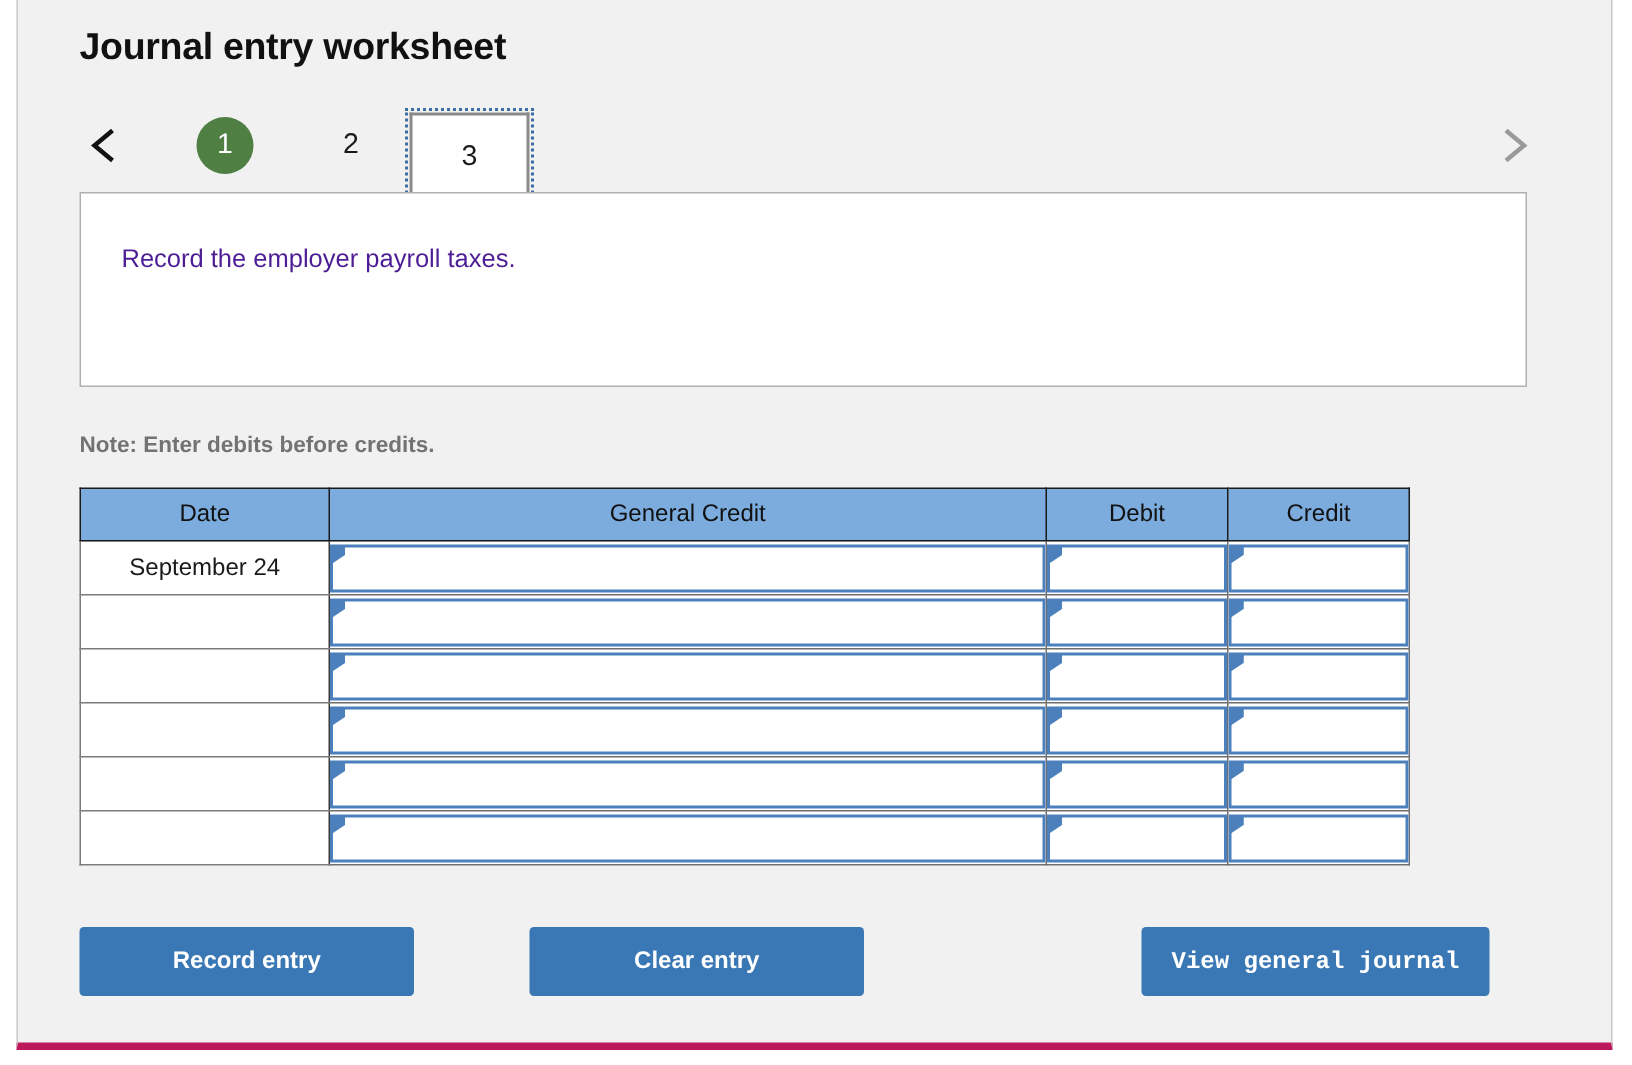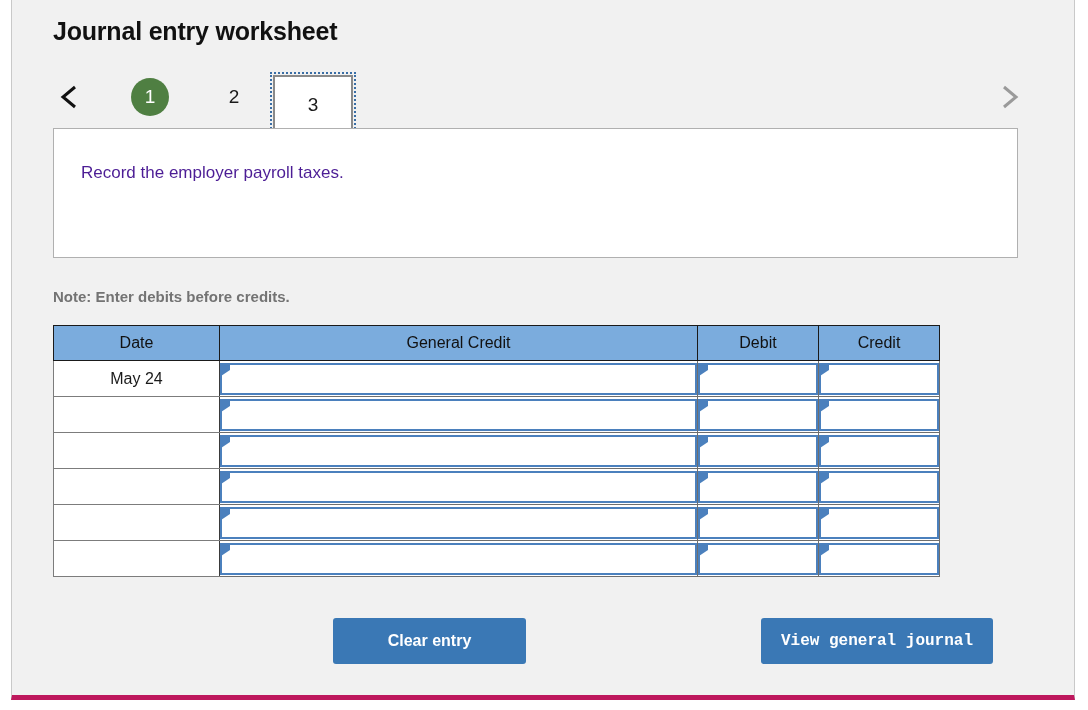--- a/index.html
+++ b/index.html
@@ -192,21 +192,21 @@
     background: #3a78b5;
     color: #ffffff;
     font-size: 16px;
     font-weight: bold;
     border: none;
     border-radius: 3px;
     cursor: pointer;
     font-family: "Liberation Sans", sans-serif;
   }
   #btn-record { left: 41px;  top: 618px; width: 223px; }
-  #btn-clear  { left: 321px; top: 618px; width: 193px; }
+  #btn-clear  { left: 341px; top: 618px; width: 223px; }
   #btn-view   { left: 749px; top: 618px; width: 232px; font-family: Liberation Mono, monospace; }
 </style>
 </head>
 <body>
 
 <div id="card">
 
   <div id="title">Journal entry worksheet</div>
 
   <div id="pager">
@@ -245,21 +245,21 @@
     <thead>
       <tr>
         <th>Date</th>
         <th>General Credit</th>
         <th>Debit</th>
         <th>Credit</th>
       </tr>
     </thead>
     <tbody>
       <tr class="row-first">
-        <td class="cell-date">May 24</td>
+        <td class="cell-date">September 24</td>
         <td class="cell-input">
           <div class="inputbox">
             <span class="marker"></span>
           </div>
         </td>
         <td class="cell-input">
           <div class="inputbox">
             <span class="marker"></span>
           </div>
         </td>
@@ -355,16 +355,17 @@
         </td>
         <td class="cell-input">
           <div class="inputbox">
             <span class="marker"></span>
           </div>
         </td>
       </tr>
     </tbody>
   </table>
 
+  <button class="btn" id="btn-record">Record entry</button>
   <button class="btn" id="btn-clear">Clear entry</button>
   <button class="btn" id="btn-view">View general journal</button>
 
 </div>
 
 </body></html>

